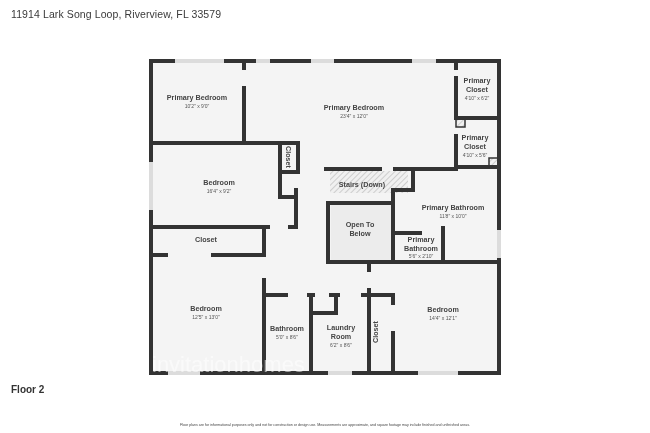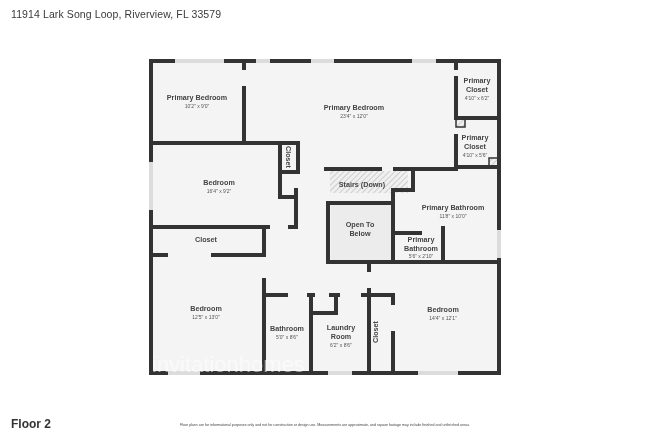--- a/index.html
+++ b/index.html
@@ -5,21 +5,21 @@
     html, body { margin: 0; padding: 0; }
     body {
       width: 650px; height: 433px; background: #ffffff; position: relative; overflow: hidden;
       font-family: "Liberation Sans", "DejaVu Sans", sans-serif; color: #333;
     }
     .title {
       position: absolute; left: 11px; top: 8px; font-size: 10.5px; font-weight: normal; color: #3a3a3a;
       letter-spacing: 0.1px;
     }
     .floor-label {
-      position: absolute; left: 11px; top: 384px; font-size: 12px; font-weight: bold; color: #333; margin-top: 33px;
+      position: absolute; left: 11px; top: 384px; font-size: 10px; font-weight: bold; color: #333;
     }
     .disclaimer {
       position: absolute; left: 0; width: 650px; top: 423px; text-align: center;
       font-size: 3.6px; color: #444;
     }
     svg { position: absolute; left: 0; top: 0; }
     .room-name { font-size: 7.2px; font-weight: bold; fill: #444; text-anchor: middle; font-family: "Liberation Sans", "DejaVu Sans", sans-serif; }
     .room-dim { font-size: 5px; fill: #555; text-anchor: middle; font-family: "Liberation Sans", "DejaVu Sans", sans-serif; }
     .watermark { font-size: 22px; fill: #ffffff; opacity: 0.55; font-family: "Liberation Sans", "DejaVu Sans", sans-serif; }
   </style>

